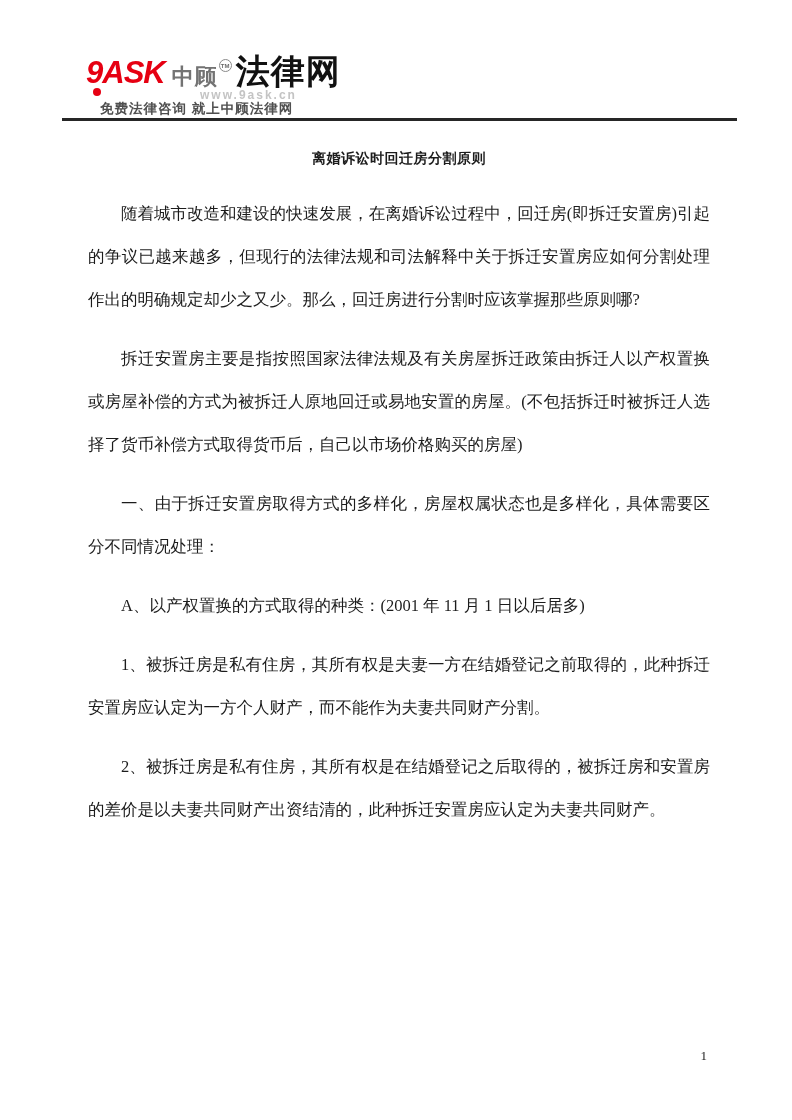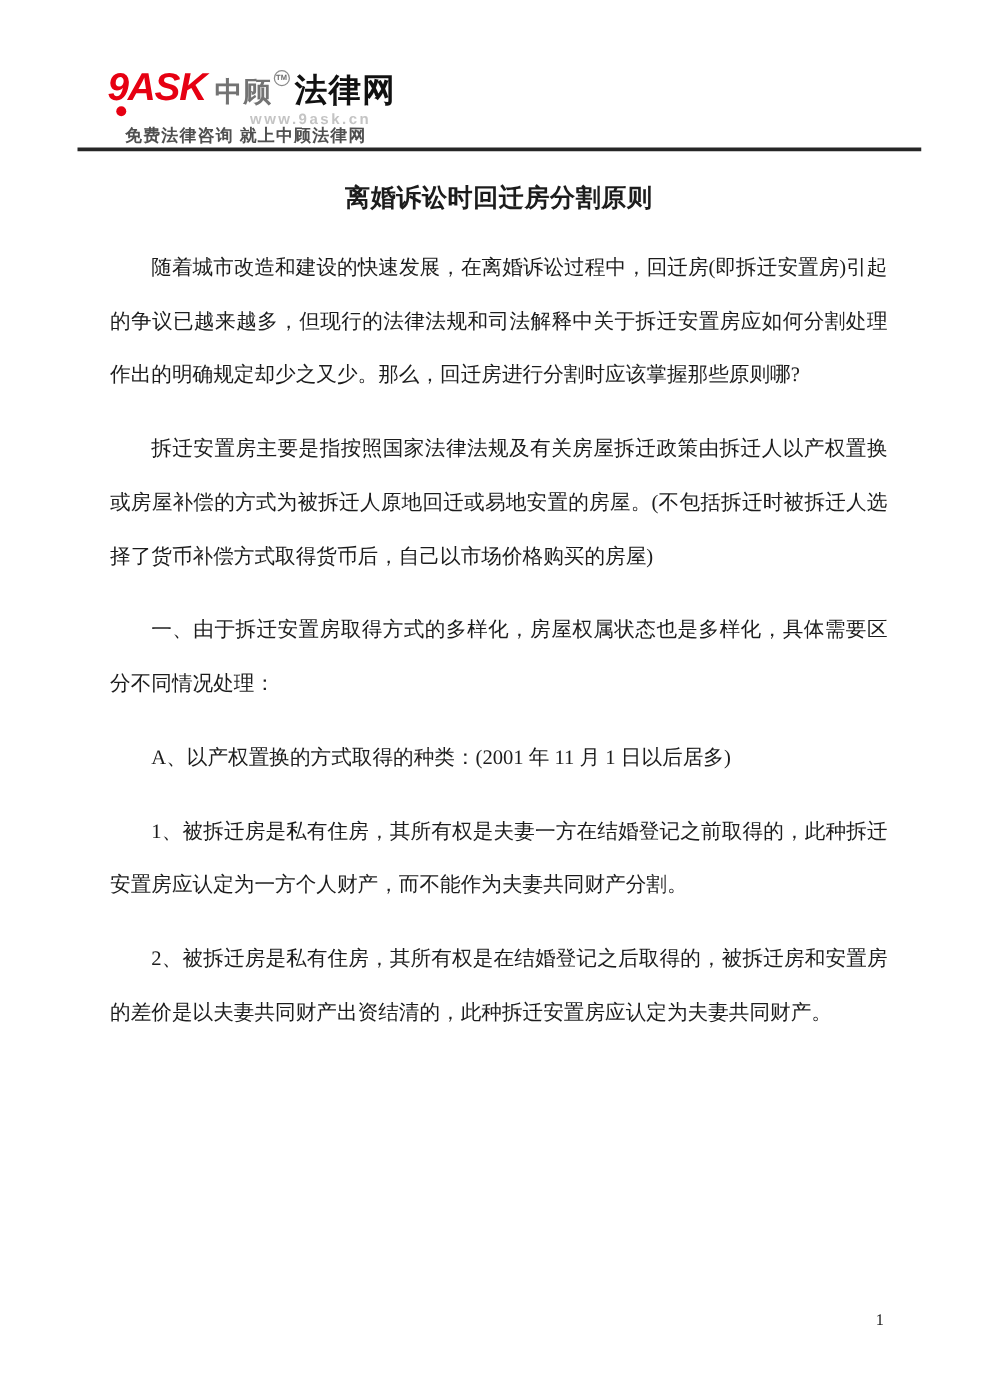--- a/index.html
+++ b/index.html
@@ -51,21 +51,21 @@
   .logo-tm {
     display: inline-block;
     width: 13px; height: 13px; border-radius: 50%;
     border: 1px solid #8a8a8a; color: #6b6b6b;
     font-size: 6px; line-height: 12px; text-align: center;
     transform: translateY(-16px); margin-left: 1px;
     font-style: normal; font-weight: bold;
   }
   .logo-fw {
     margin-left: 4px;
-    color: #111111; font-weight: bold; font-size: 26px;
+    color: #111111; font-weight: bold; font-size: 34px;
     line-height: 1; letter-spacing: 1px;
   }
   .logo-url {
     position: absolute; left: 200px; top: 88px;
     font-family: "Liberation Sans", sans-serif;
     color: var(--logo-gray); font-size: 12px;
     letter-spacing: 2px; font-weight: bold;
   }
   .tagline {
     position: absolute; left: 100px; top: 100px;
@@ -75,21 +75,21 @@
   }
   .header-rule {
     position: absolute; left: 62px; right: 55px; top: 118px;
     border-top: 3px solid var(--rule-color);
   }
 
   
   .content { position: absolute; top: 122px; left: 88px; width: 622px; }
   .title {
     margin-top: 22px;
-    font-size: 20px; font-weight: bold;
+    font-size: 14px; font-weight: bold;
     text-align: center; line-height: 30px;
     letter-spacing: 0.5px;
   }
   .para {
     margin-top: 16px;
     font-size: 16.5px; line-height: 43px;
     text-align: justify; text-indent: 2em;
     color: var(--text-color);
   }
   .para.first { margin-top: 18px; }

